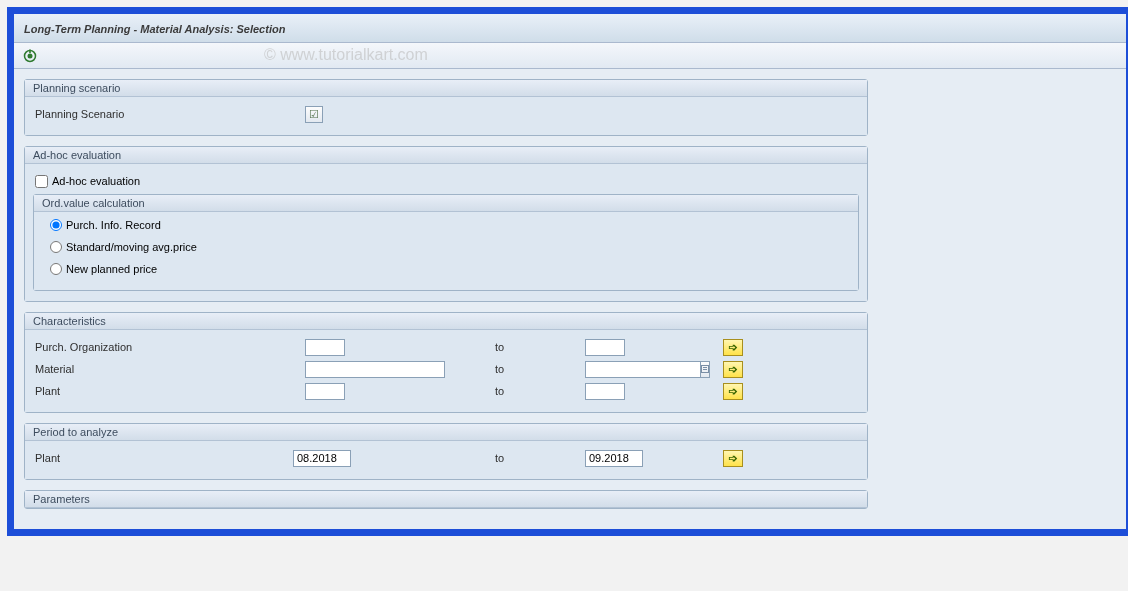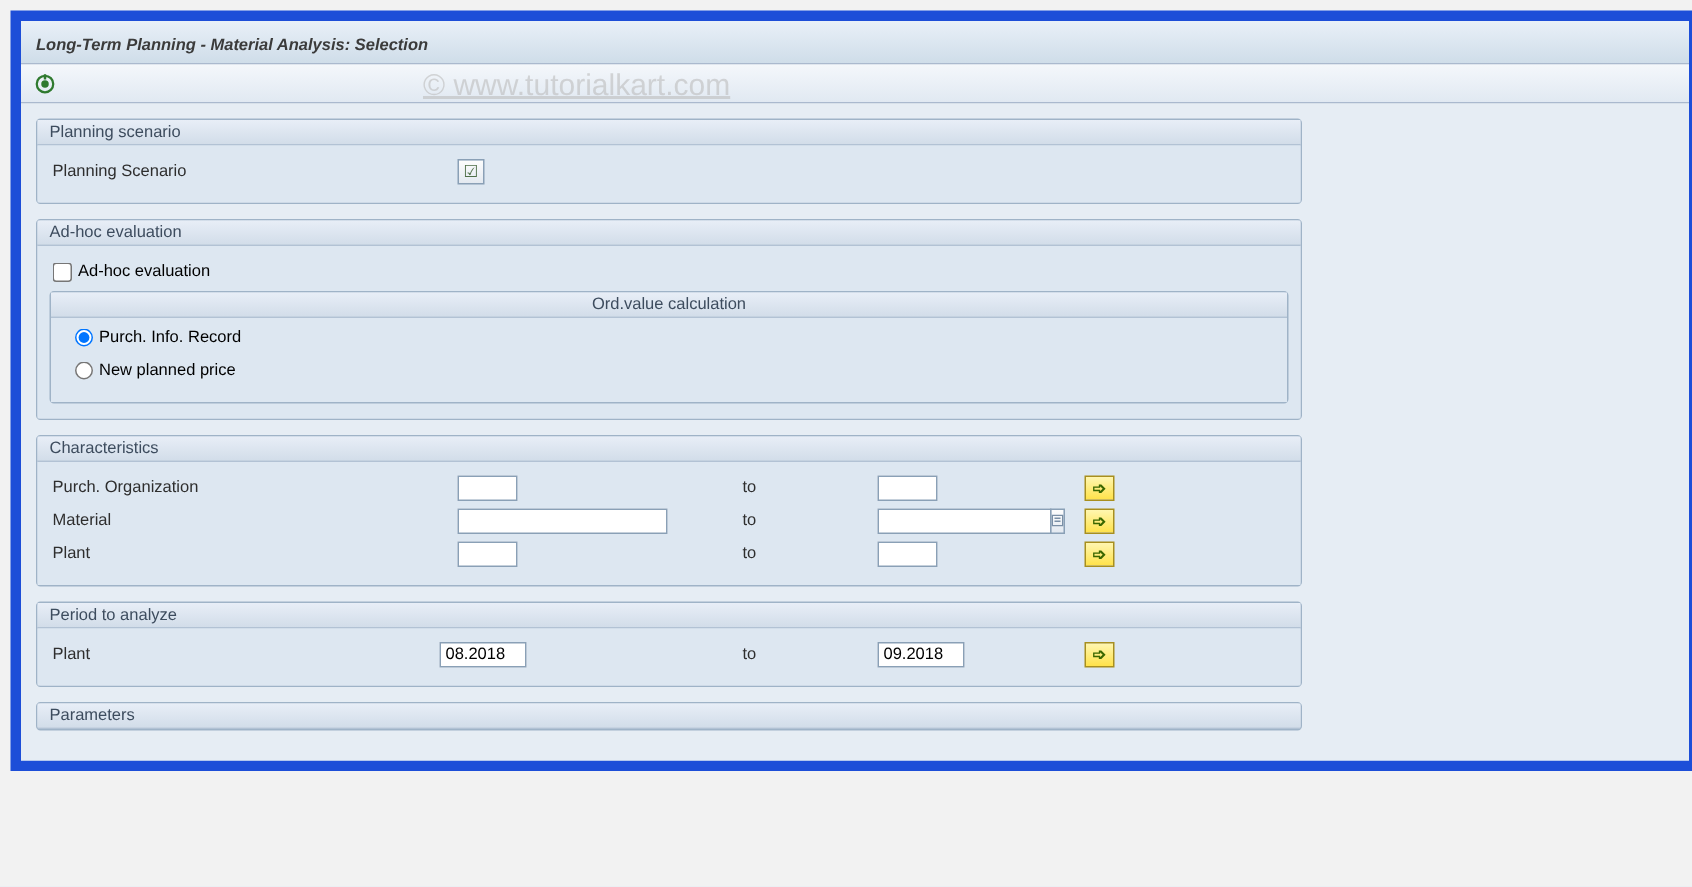--- a/index.html
+++ b/index.html
@@ -19,22 +19,22 @@
       border-bottom: 1px solid #aab9ce;
       padding: 3px 6px;
       height: 26px;
       display: flex; align-items: center;
     }
     .tb-btn {
       width: 20px; height: 20px; display: flex; align-items: center; justify-content: center;
       border-radius: 3px; cursor: pointer;
     }
     .watermark {
-      position: absolute; top: 32px; left: 268px; color: rgba(188,188,188,0.6);
-      font-size: 20px; pointer-events: none; user-select: none; text-decoration: underline;
+      position: absolute; top: 32px; left: 250px; color: rgba(188,188,188,0.6);
+      font-size: 16px; pointer-events: none; user-select: none;
     }
     .content { background: #e6edf4; padding: 10px 10px 10px 10px; }
     .group {
       border: 1px solid #9fb3c7;
       border-radius: 3px;
       margin-bottom: 10px;
       background: #dde7f1;
       width: 844px;
     }
     .group-title {
@@ -71,21 +71,21 @@
     }
     .chk { width: 13px; height: 13px; }
     .radio { width: 12px; height: 12px; margin-right: 4px; }
     .opt-row { display: flex; align-items: center; height: 22px; padding-left: 8px; }
     .subgroup {
       border: 1px solid #9fb3c7;
       border-radius: 3px;
       background: #dde7f1;
       margin-top: 2px;
     }
-    .subgroup .group-title { font-size: 11px; text-align: center; }
+    .subgroup .group-title { font-size: 11px; }
     .sel-btn {
       width: 18px; height: 17px; border: 1px solid #8aa0b6;
       background: linear-gradient(#fdfdfd, #e3e9f0);
       display: inline-flex; align-items: center; justify-content: center; font-size: 9px; color: #4f6f48;
       cursor: pointer; margin-left: -1px;
     }
     .spacer-col { width: 120px; display:flex; }
   </style>
 </head>
 <body>
@@ -130,20 +130,24 @@
         </div>
         <div class="subgroup">
           <div class="group-title">Ord.value calculation</div>
           <div class="group-body" style="padding-top:2px;">
             <div class="opt-row">
               <input type="radio" name="ordval" class="radio" checked="" style="">
               <span>Purch. Info. Record</span>
             </div>
             <div class="opt-row">
               <input type="radio" name="ordval" class="radio" style="">
+              <span>Standard/moving avg.price</span>
+            </div>
+            <div class="opt-row">
+              <input type="radio" name="ordval" class="radio" style="">
               <span>New planned price</span>
             </div>
           </div>
         </div>
       </div>
     </div>
 
     <div class="group">
       <div class="group-title">Characteristics</div>
       <div class="group-body">

